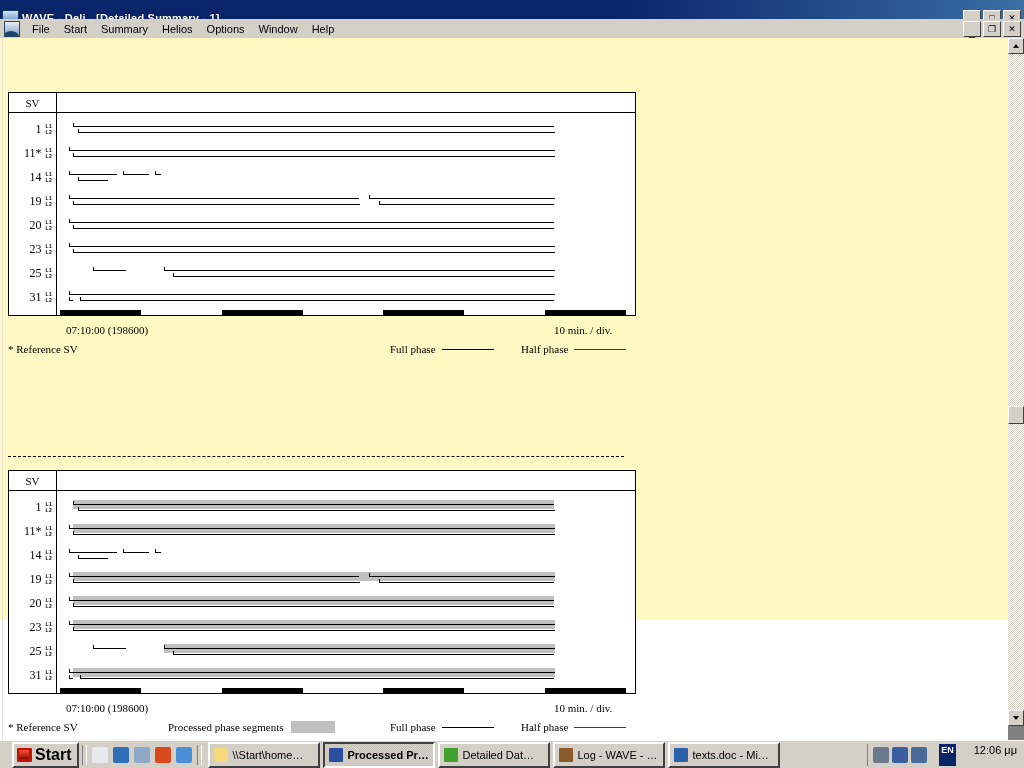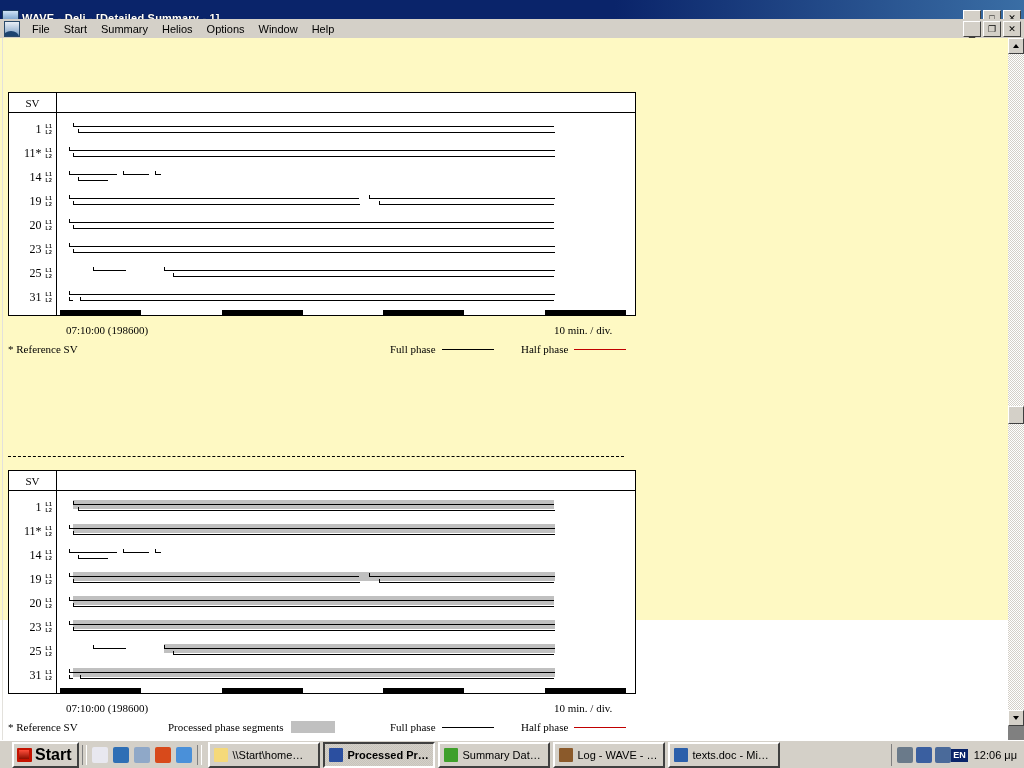--- a/index.html
+++ b/index.html
@@ -165,21 +165,21 @@
     border-color:#404040 #fff #fff #404040;
     background-color:#d4d0c8;
     background-image:linear-gradient(45deg,#c8c4bc 25%,transparent 25%,transparent 75%,#c8c4bc 75%),
                      linear-gradient(45deg,#c8c4bc 25%,transparent 25%,transparent 75%,#c8c4bc 75%);
     background-size:2px 2px;background-position:0 0,1px 1px;
     font-weight:bold;
   }
   .tico{width:14px;height:14px;flex:none;border-radius:1px;}
   .tlabel{overflow:hidden;text-overflow:ellipsis;}
   .tray{
-    display:flex;align-items:center;gap:0;height:22px;padding:0 5px;margin-right:2px;
+    display:flex;gap:12px;height:22px;padding:0 5px;margin-right:2px;
     border-left:1px solid #808080;
   }
   .trayico{width:16px;height:16px;flex:none;border-radius:2px;}
   .lang{background:#0a246a;color:#fff;font-size:9px;font-weight:bold;padding:1px 2px;line-height:11px;}
   .clock{font-size:11px;color:#000;margin-left:6px;white-space:nowrap;}
 </style>
 </head>
 <body>
 
 <div class="app">
@@ -464,21 +464,21 @@
         <div class="taskbtn">
           <div class="tico" style="background: rgb(245, 217, 122);"></div>
           <span class="tlabel">\\Start\home…</span>
         </div>
         <div class="taskbtn active">
           <div class="tico" style="background: rgb(43, 79, 160);"></div>
           <span class="tlabel">Processed Pr…</span>
         </div>
         <div class="taskbtn">
           <div class="tico" style="background: rgb(63, 160, 43);"></div>
-          <span class="tlabel">Summary Dat…</span>
+          <span class="tlabel">Detailed Dat…</span>
         </div>
         <div class="taskbtn">
           <div class="tico" style="background: rgb(139, 90, 43);"></div>
           <span class="tlabel">Log - WAVE - …</span>
         </div>
         <div class="taskbtn">
           <div class="tico" style="background: rgb(43, 95, 170);"></div>
           <span class="tlabel">texts.doc - Mi…</span>
         </div>
       </div>

